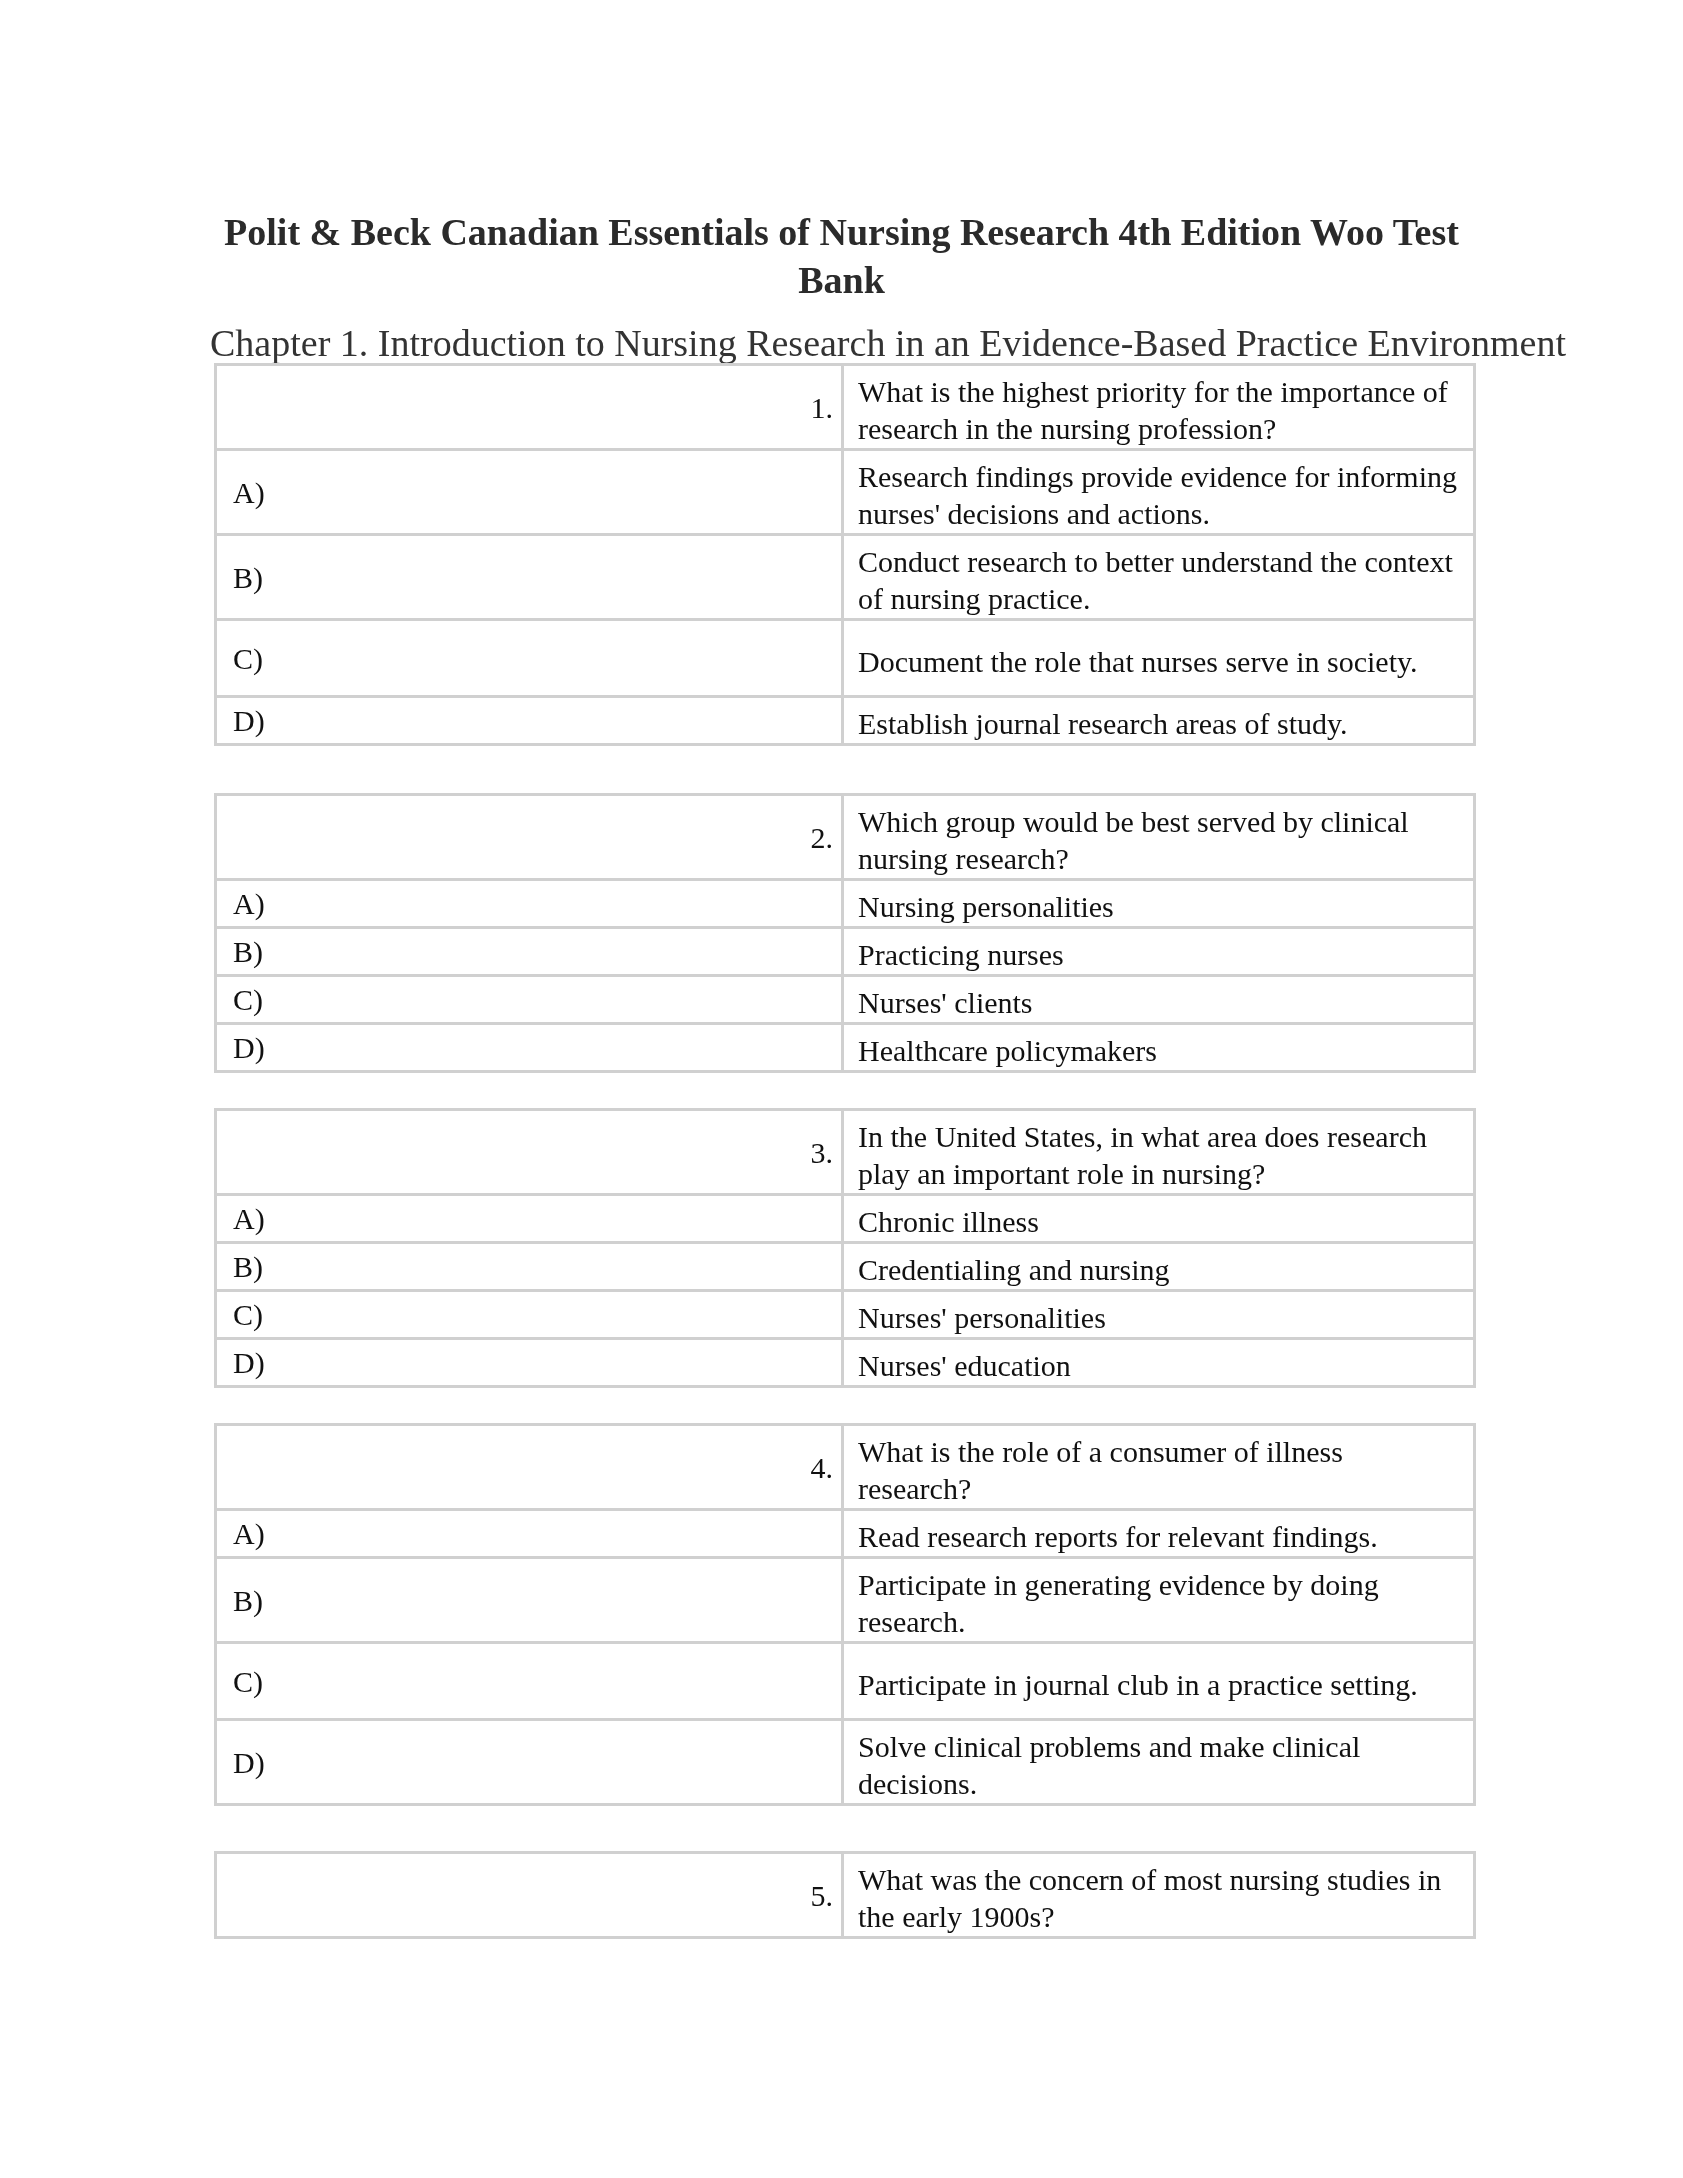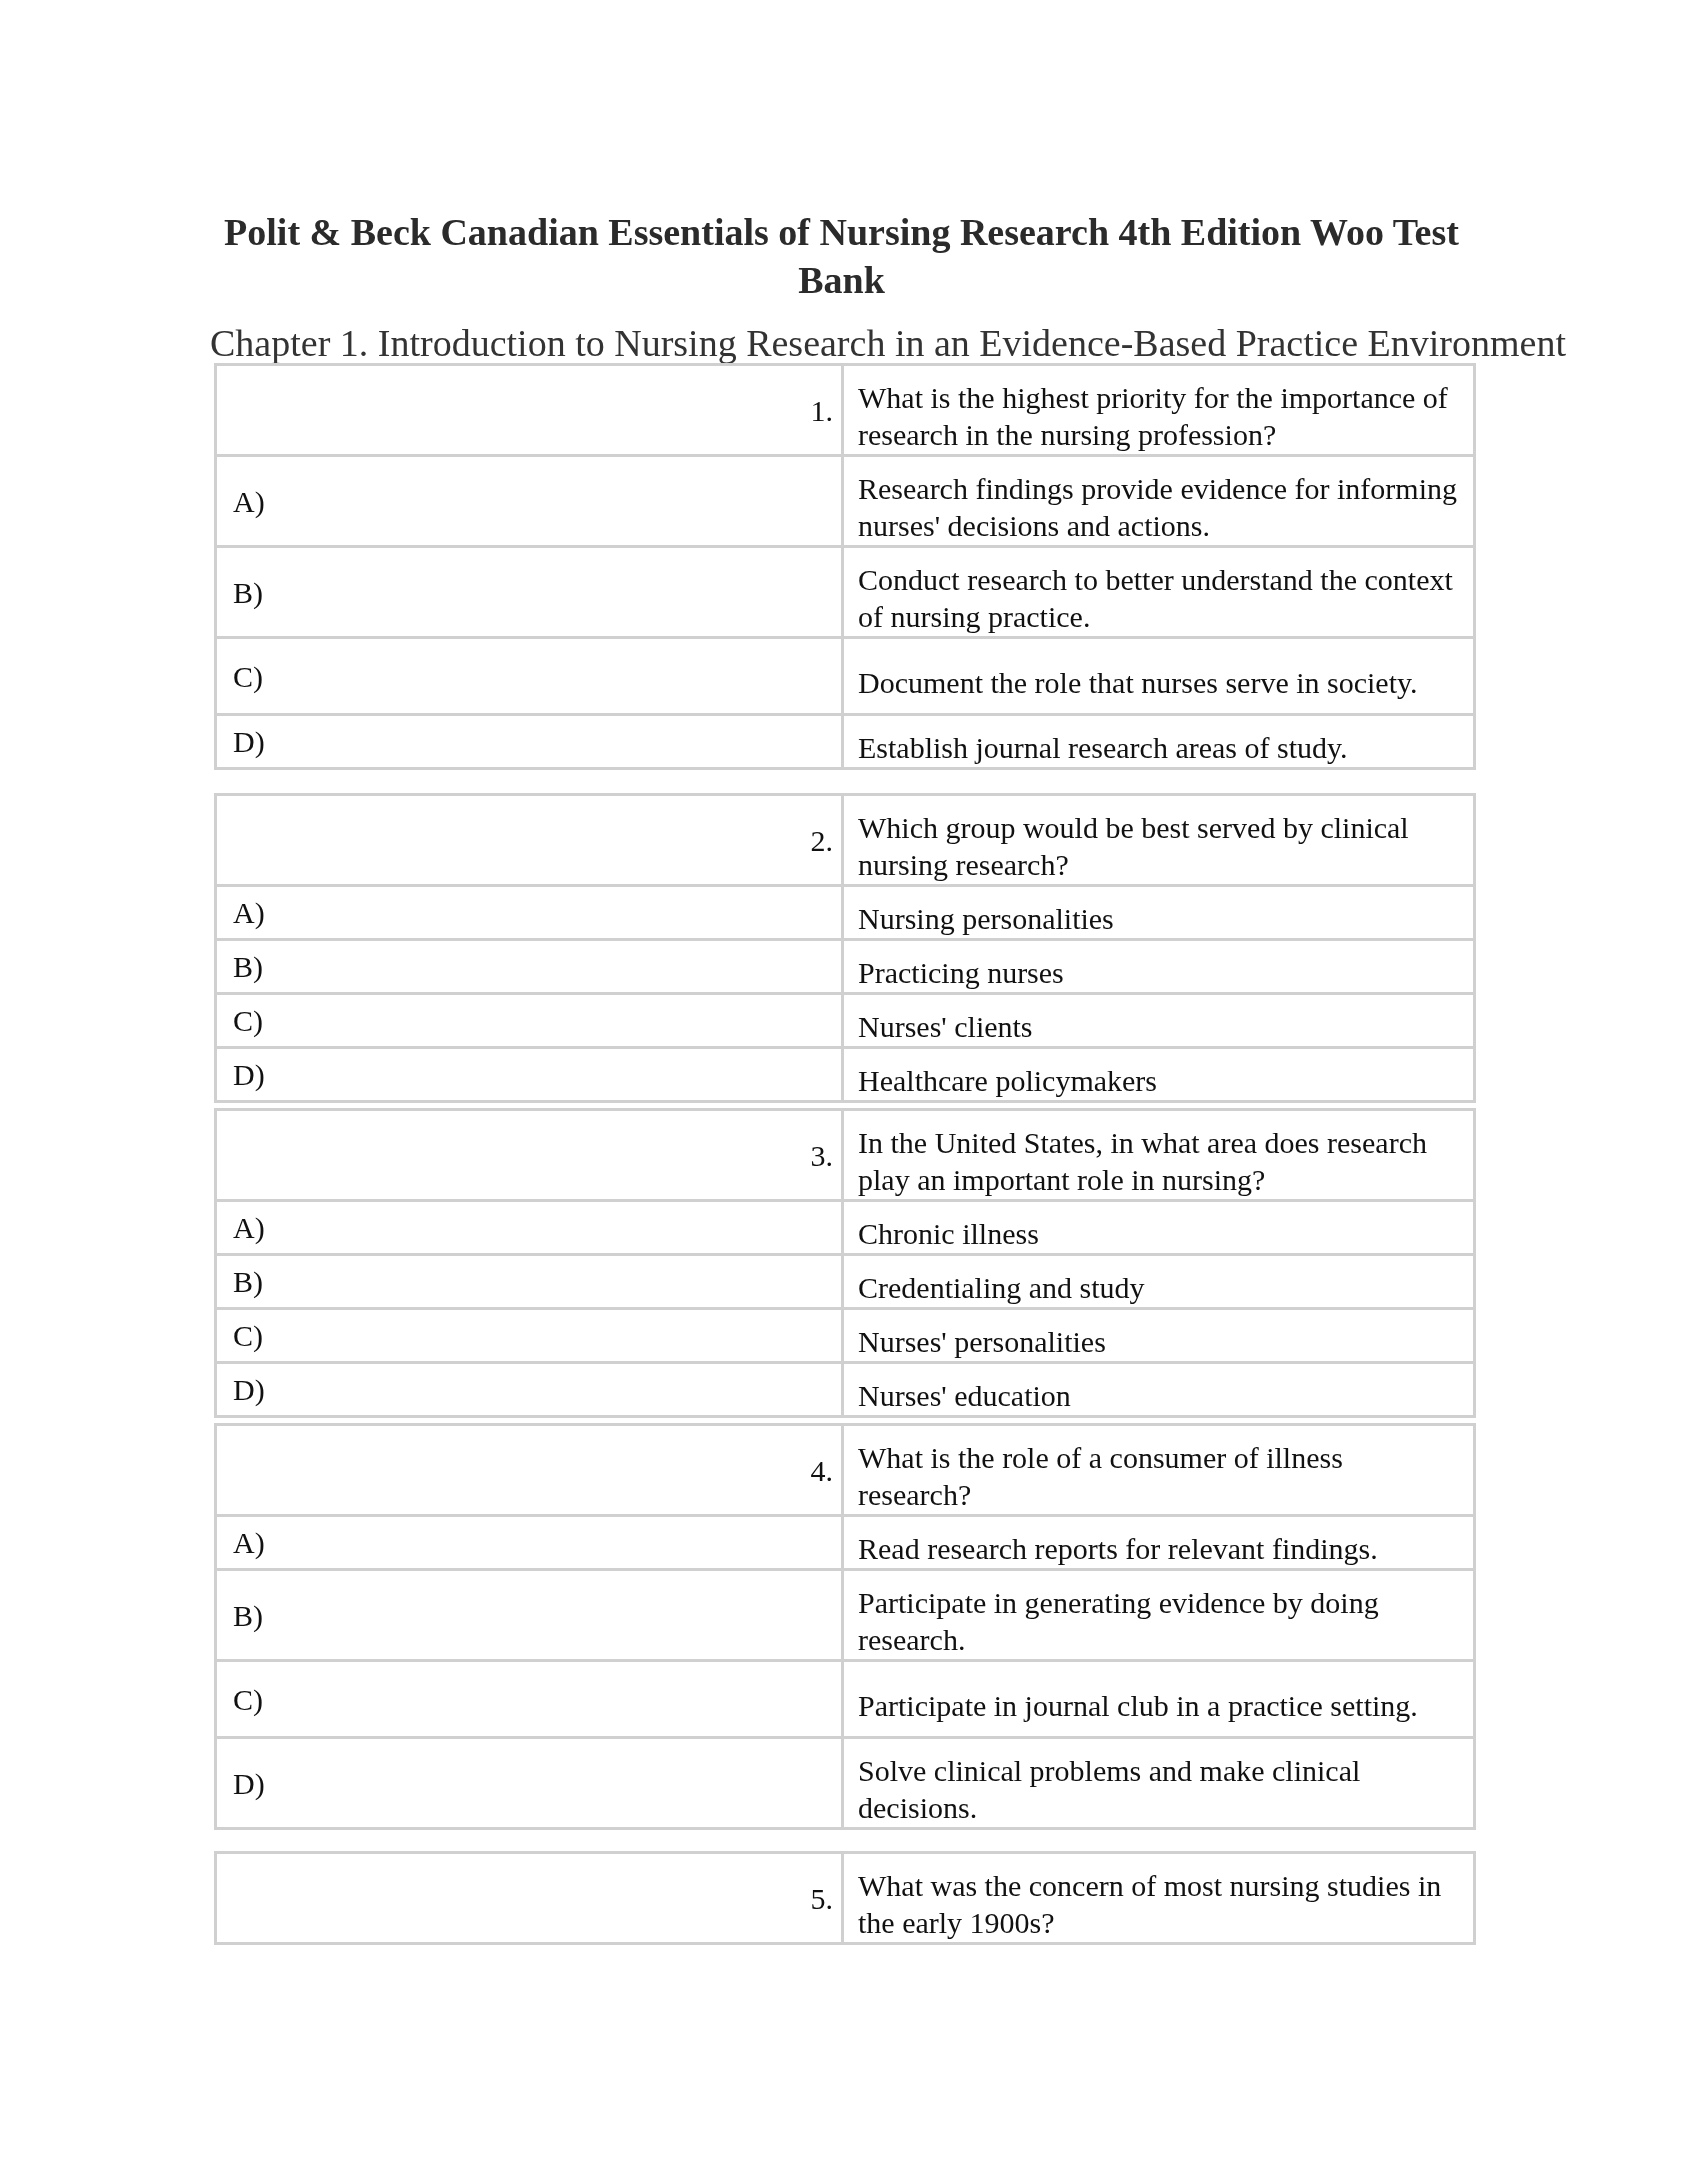--- a/index.html
+++ b/index.html
@@ -53,21 +53,21 @@
       vertical-align: middle;
       color: #111111;
     }
     .qtable td.left { width: 600px; }
     .qtable td.num {
       text-align: right;
       padding-right: 8px;
     }
     .qtable td.right {
       padding-left: 14px;
-      padding-top: 13px;
+      padding-top: 7px;
       padding-bottom: 1px;
     }
     #t1 { top: 363px; }
     #t2 { top: 793px; }
     #t3 { top: 1108px; }
     #t4 { top: 1423px; }
     #t5 { top: 1851px; }
   </style>
 </head>
 <body>
@@ -130,21 +130,21 @@
       <tr style="height:77px">
     <td class="left num">3.</td>
     <td class="right">In the United States, in what area does research play an important role in nursing?</td>
   </tr>
   <tr style="height:40px">
     <td class="left">A)</td>
     <td class="right">Chronic illness</td>
   </tr>
   <tr style="height:40px">
     <td class="left">B)</td>
-    <td class="right">Credentialing and study</td>
+    <td class="right">Credentialing and nursing</td>
   </tr>
   <tr style="height:40px">
     <td class="left">C)</td>
     <td class="right">Nurses' personalities</td>
   </tr>
   <tr style="height:40px">
     <td class="left">D)</td>
     <td class="right">Nurses' education</td>
   </tr>
 </tbody>

